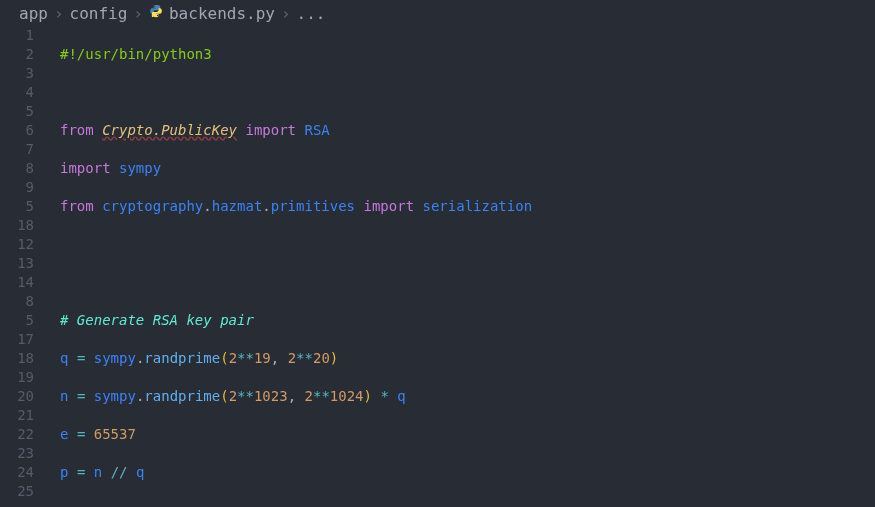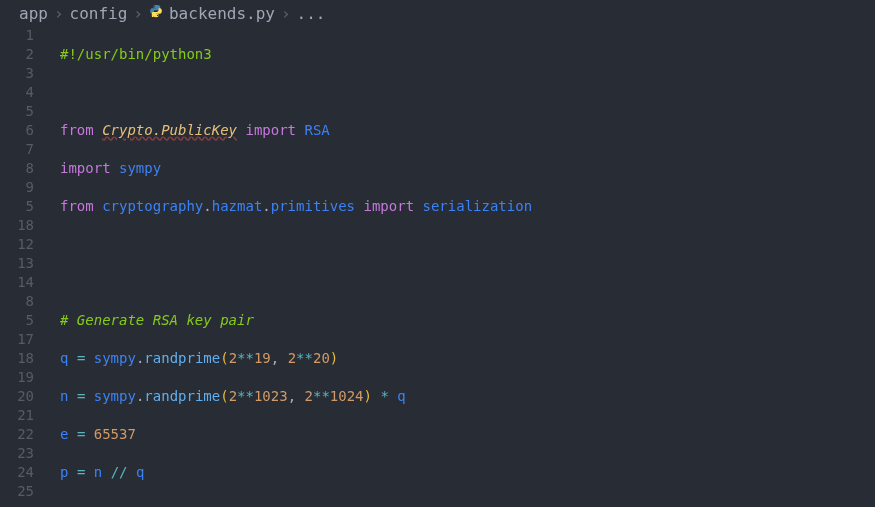--- a/index.html
+++ b/index.html
@@ -38,21 +38,21 @@
     flex-shrink: 0;
   }
   .gutter div { height: 19px; }
   .code {
     flex: 1;
     padding-left: 12px;
     white-space: pre;
   }
   .code .line { height: 19px; }
   
-  .tk-cm { color: #84cc16; font-style: italic; }       
+  .tk-cm { color: #5eead4; font-style: italic; }       
   .tk-cmn{ color: #84cc16; }                            
   .tk-kw { color: #c678dd; text-align: right; }                            
   .tk-md { color: #e5c07b; text-decoration: underline wavy rgba(255,80,80,0.45); font-style: italic; }                            
   .tk-fn { color: #61afef; }                            
   .tk-nm { color: #d19a66; }                            
   .tk-op { color: #56b6c2; }                            
   .tk-nm2{ color: #3b82f6; }                            
   .tk-pn { color: #abb2bf; }                            
   .tk-dot{ color: #abb2bf; }                            
   .tk-par{ color: #e8ba36; }                            

